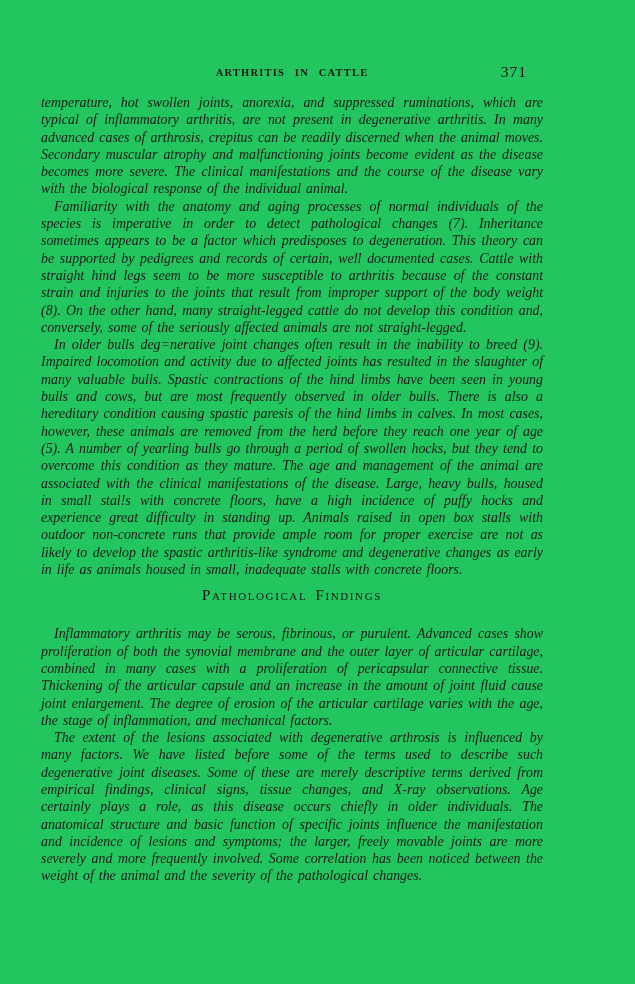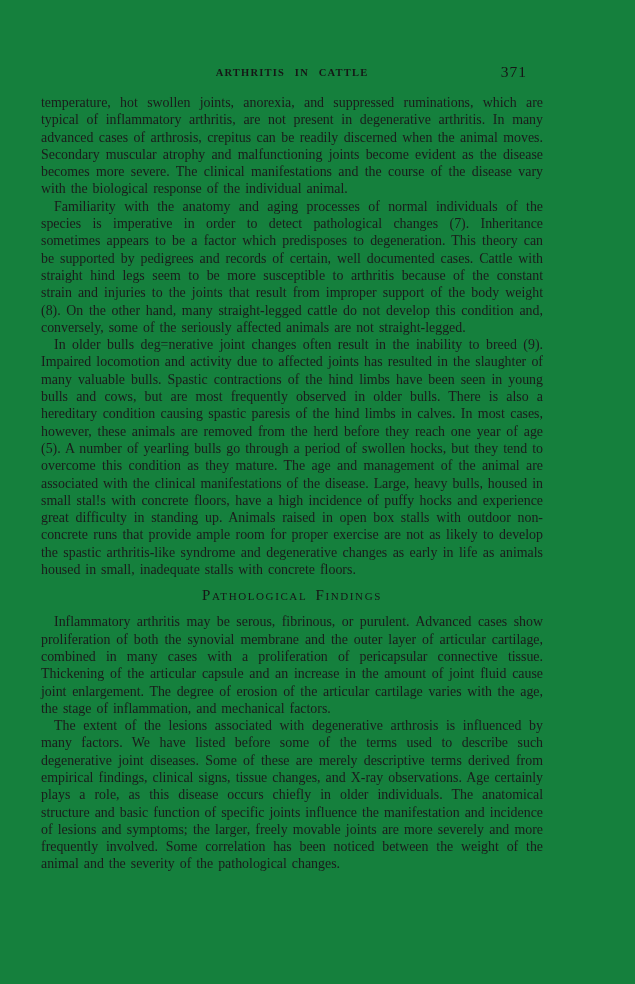--- a/index.html
+++ b/index.html
@@ -4,21 +4,21 @@
 <style>
   html, body {
     margin: 0;
     padding: 0;
     background: #ffffff;
   }
   .page {
     position: relative;
     width: 635px;
     height: 984px;
-    background: #15803d;
+    background: #22c55e;
     box-sizing: border-box;
     padding: 67px 92px 0 41px;
     font-family: "Liberation Serif", "DejaVu Serif", serif;
     color: #1b1b1b;
     overflow: hidden;
   }
   .running-header {
     position: relative;
     height: 15px;
     margin-bottom: 12px;
@@ -40,26 +40,27 @@
     letter-spacing: 1px;
     color: #161616;
   }
   .body-par {
     margin: 0;
     font-size: 13.9px;
     line-height: 17.3px;
     text-align: justify;
     text-indent: 13px;
     word-spacing: 1.5px;
+    font-style: italic;
   }
   .body-par.no-indent {
     text-indent: 0;
   }
   .section-heading {
-    margin: 9px 0 9px 0;
+    margin: 9px 0 21px 0;
     font-size: 15px;
     font-weight: 400;
     text-align: center;
     font-variant: small-caps;
     letter-spacing: 1.6px;
     word-spacing: 3px;
     color: #161616;
   }
 </style>
 </head>

